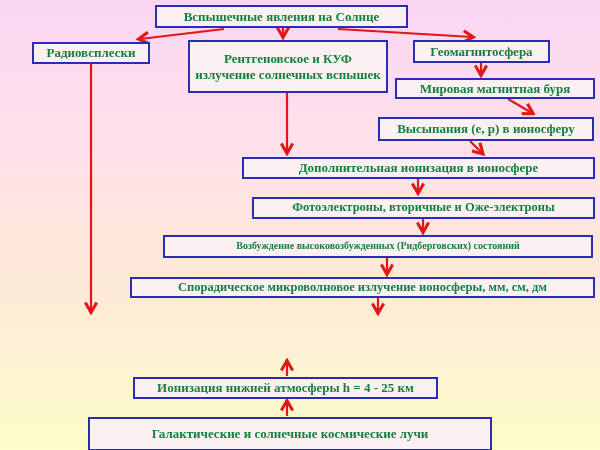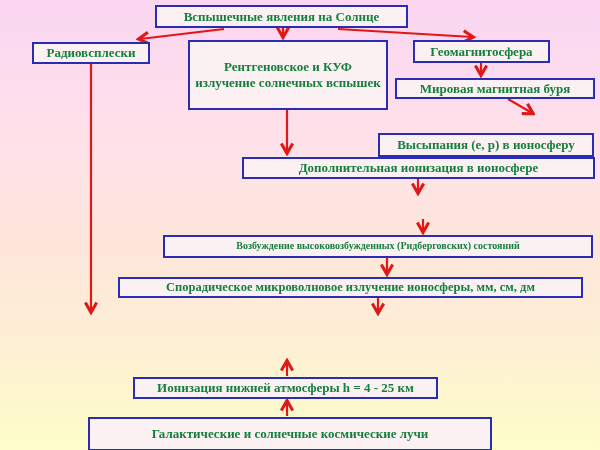--- a/index.html
+++ b/index.html
@@ -22,28 +22,28 @@
     font-size:13px;
     line-height:1.22;
     display:flex;
     align-items:center;
     justify-content:center;
     text-align:center;
     padding:6px 4px;
   }
   .n-title    { left:155px; top:5px;   width:253px; height:23px; }
   .n-radio    { left:32px;  top:42px;  width:118px; height:22px; }
-  .n-xray     { left:188px; top:40px;  width:200px; height:70px; }
+  .n-xray     { left:188px; top:40px;  width:200px; height:53px; }
   .n-geo      { left:413px; top:40px;  width:137px; height:23px; }
   .n-storm    { left:395px; top:78px;  width:200px; height:21px; }
-  .n-precip   { left:378px; top:117px; width:216px; height:24px;margin-top:16px; }
+  .n-precip   { left:378px; top:117px; width:216px; height:24px; }
   .n-ioniz2   { left:242px; top:157px; width:353px; height:22px; }
   .n-photo    { left:252px; top:197px; width:343px; height:22px; font-size:12.5px; }
   .n-rydberg  { left:163px; top:235px; width:430px; height:23px; font-size:10px; }
-  .n-sporadic { left:118px; top:277px; width:465px; height:21px; font-size:12.5px; }
+  .n-sporadic { left:130px; top:277px; width:465px; height:21px; font-size:12.5px; }
   .n-big      { left:5px;   top:316px; width:590px; height:42px; flex-direction:column; }
   .n-lowion   { left:133px; top:377px; width:305px; height:22px; }
   .n-cosmic   { left:88px;  top:417px; width:404px; height:34px; }
   .bigline { display:block; }
   .sub { font-size:9px; vertical-align:-3px; }
   svg.arrows {
     position:absolute; left:0; top:0;
     width:600px; height:450px;
     pointer-events:none;
   }
@@ -77,20 +77,21 @@
     </g>
   </svg>
 
   <div class="node n-title">Вспышечные явления на Солнце</div>
   <div class="node n-radio">Радиовсплески</div>
   <div class="node n-xray">Рентгеновское и КУФ излучение солнечных вспышек</div>
   <div class="node n-geo">Геомагнитосфера</div>
   <div class="node n-storm">Мировая магнитная буря</div>
   <div class="node n-precip">Высыпания (е, р) в ионосферу</div>
   <div class="node n-ioniz2">Дополнительная ионизация в ионосфере</div>
+  <div class="node n-photo">Фотоэлектроны, вторичные и Оже-электроны</div>
   <div class="node n-rydberg">Возбуждение высоковозбужденных (Ридберговских) состояний</div>
   <div class="node n-sporadic">Спорадическое микроволновое излучение ионосферы, мм, см, дм</div>
 
 
   <div class="node n-lowion">Ионизация нижней атмосферы h = 4 - 25 км</div>
   <div class="node n-cosmic">Галактические и солнечные космические лучи</div>
 
 </div>
 
 </body></html>

